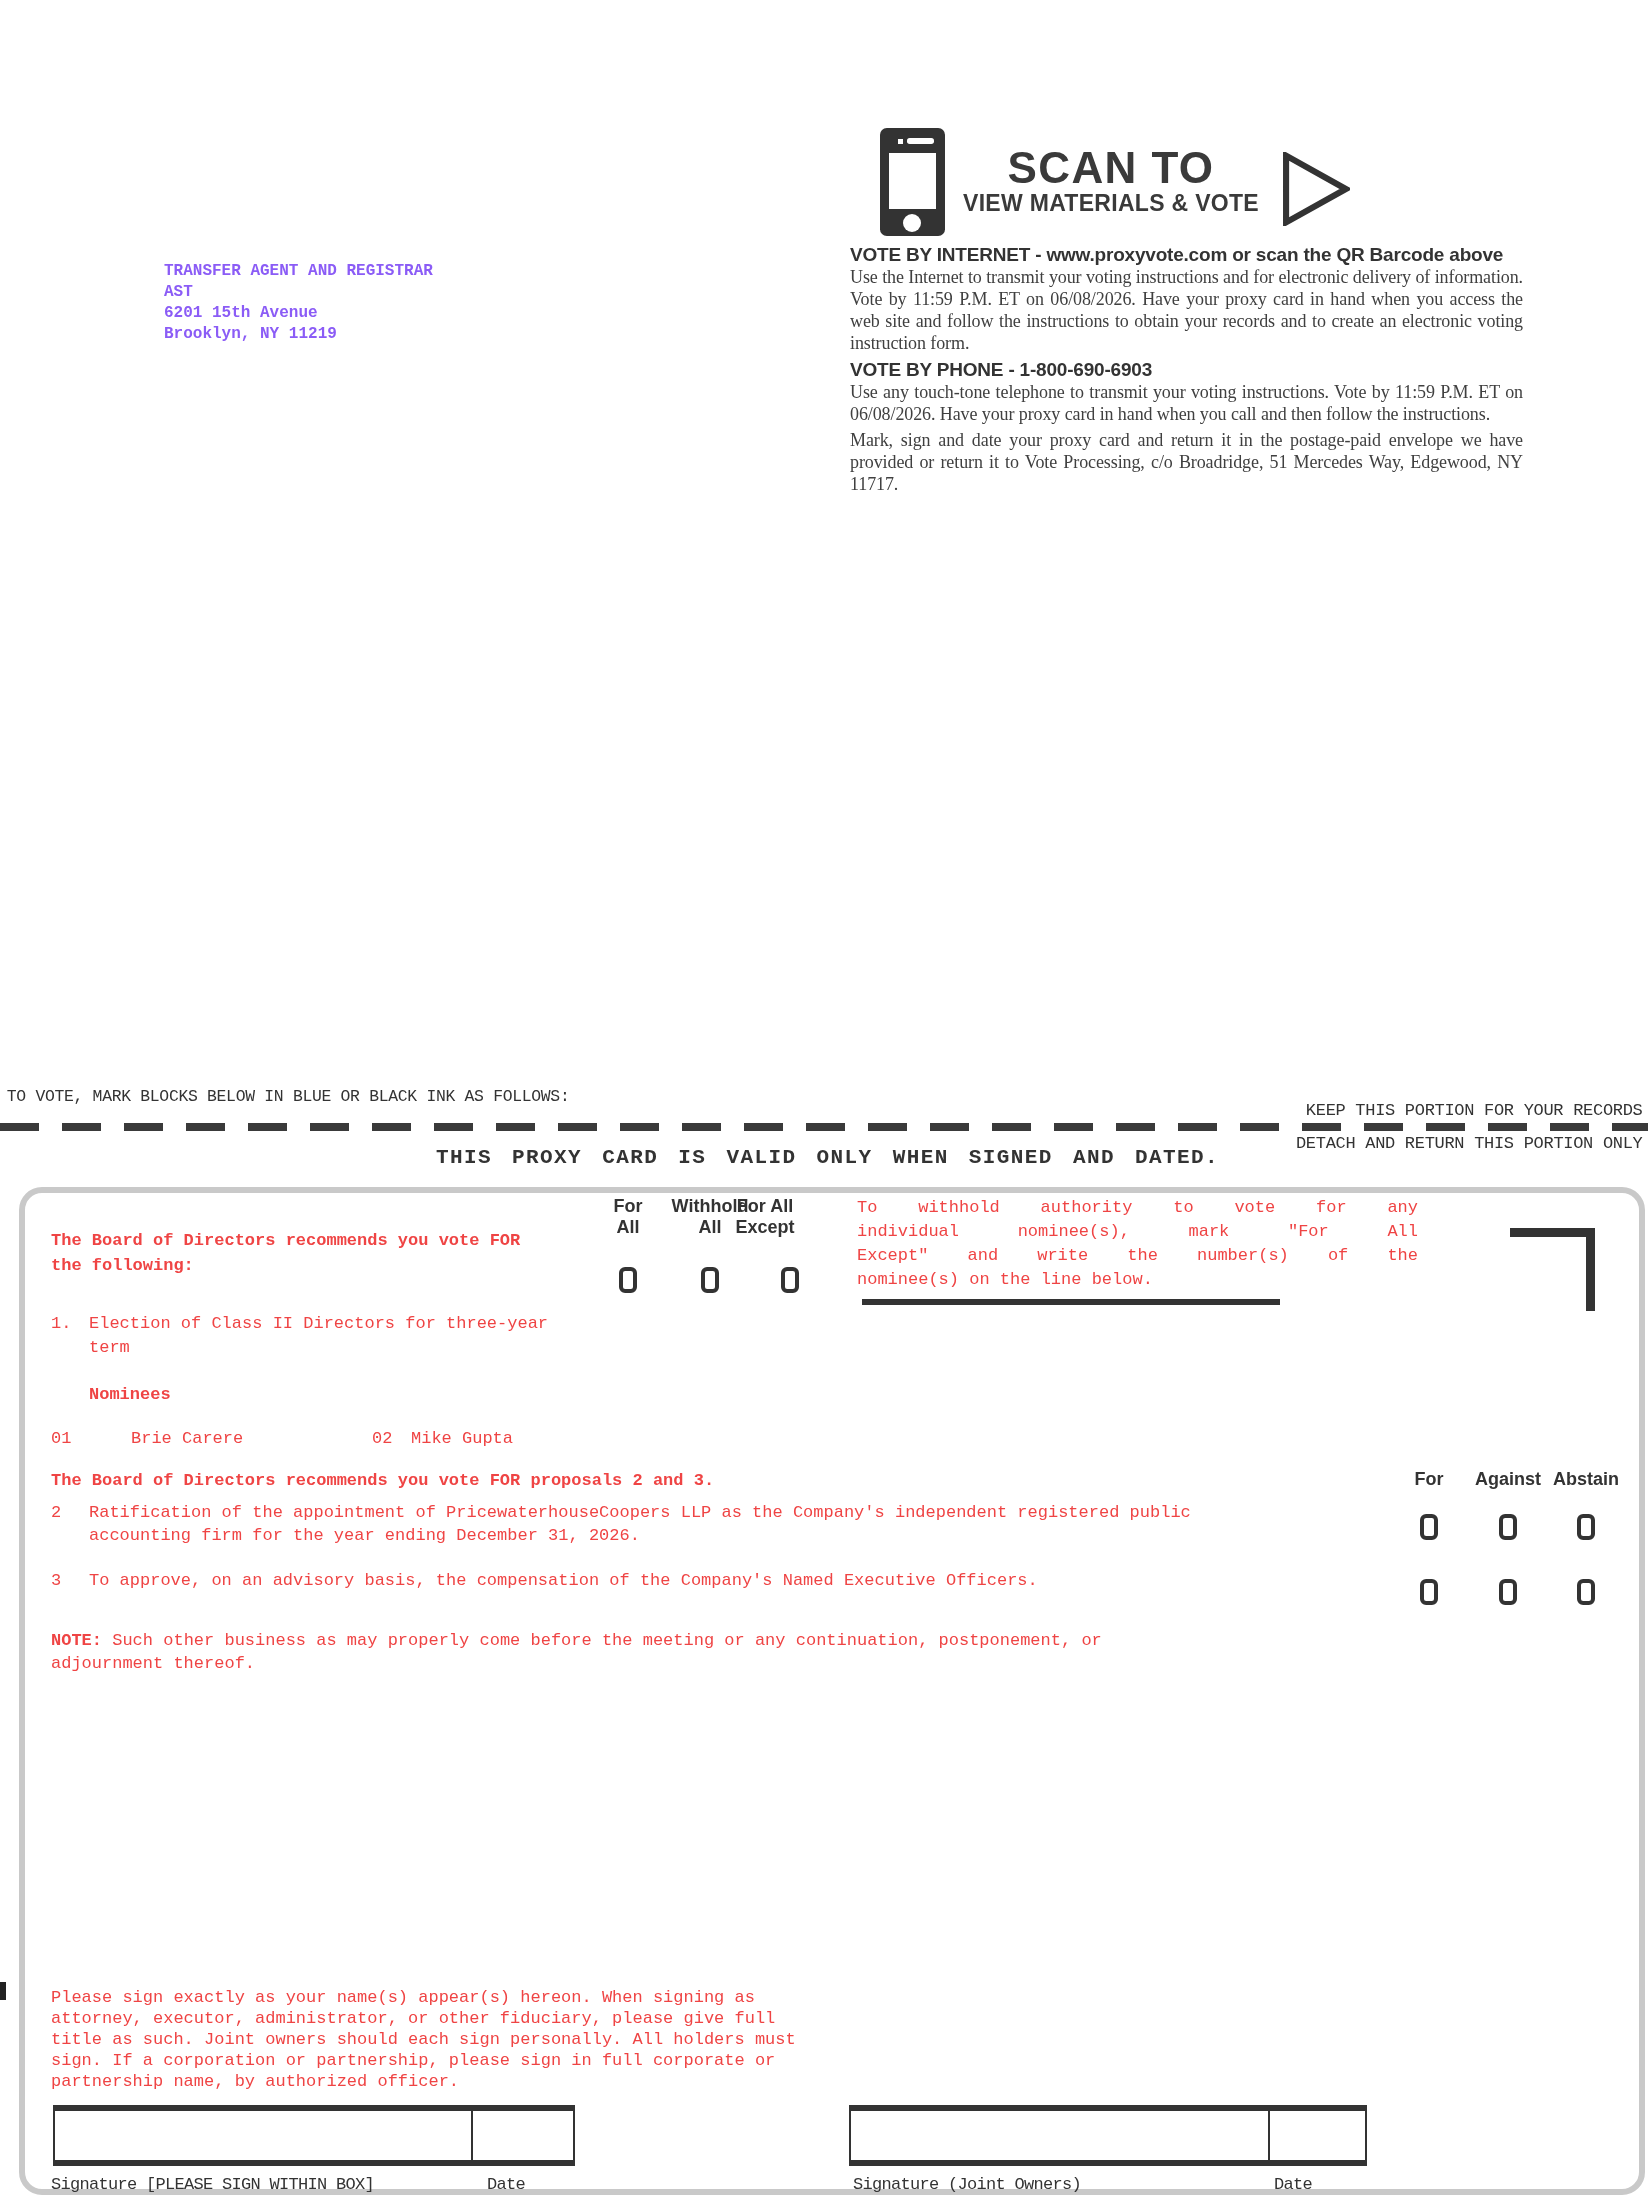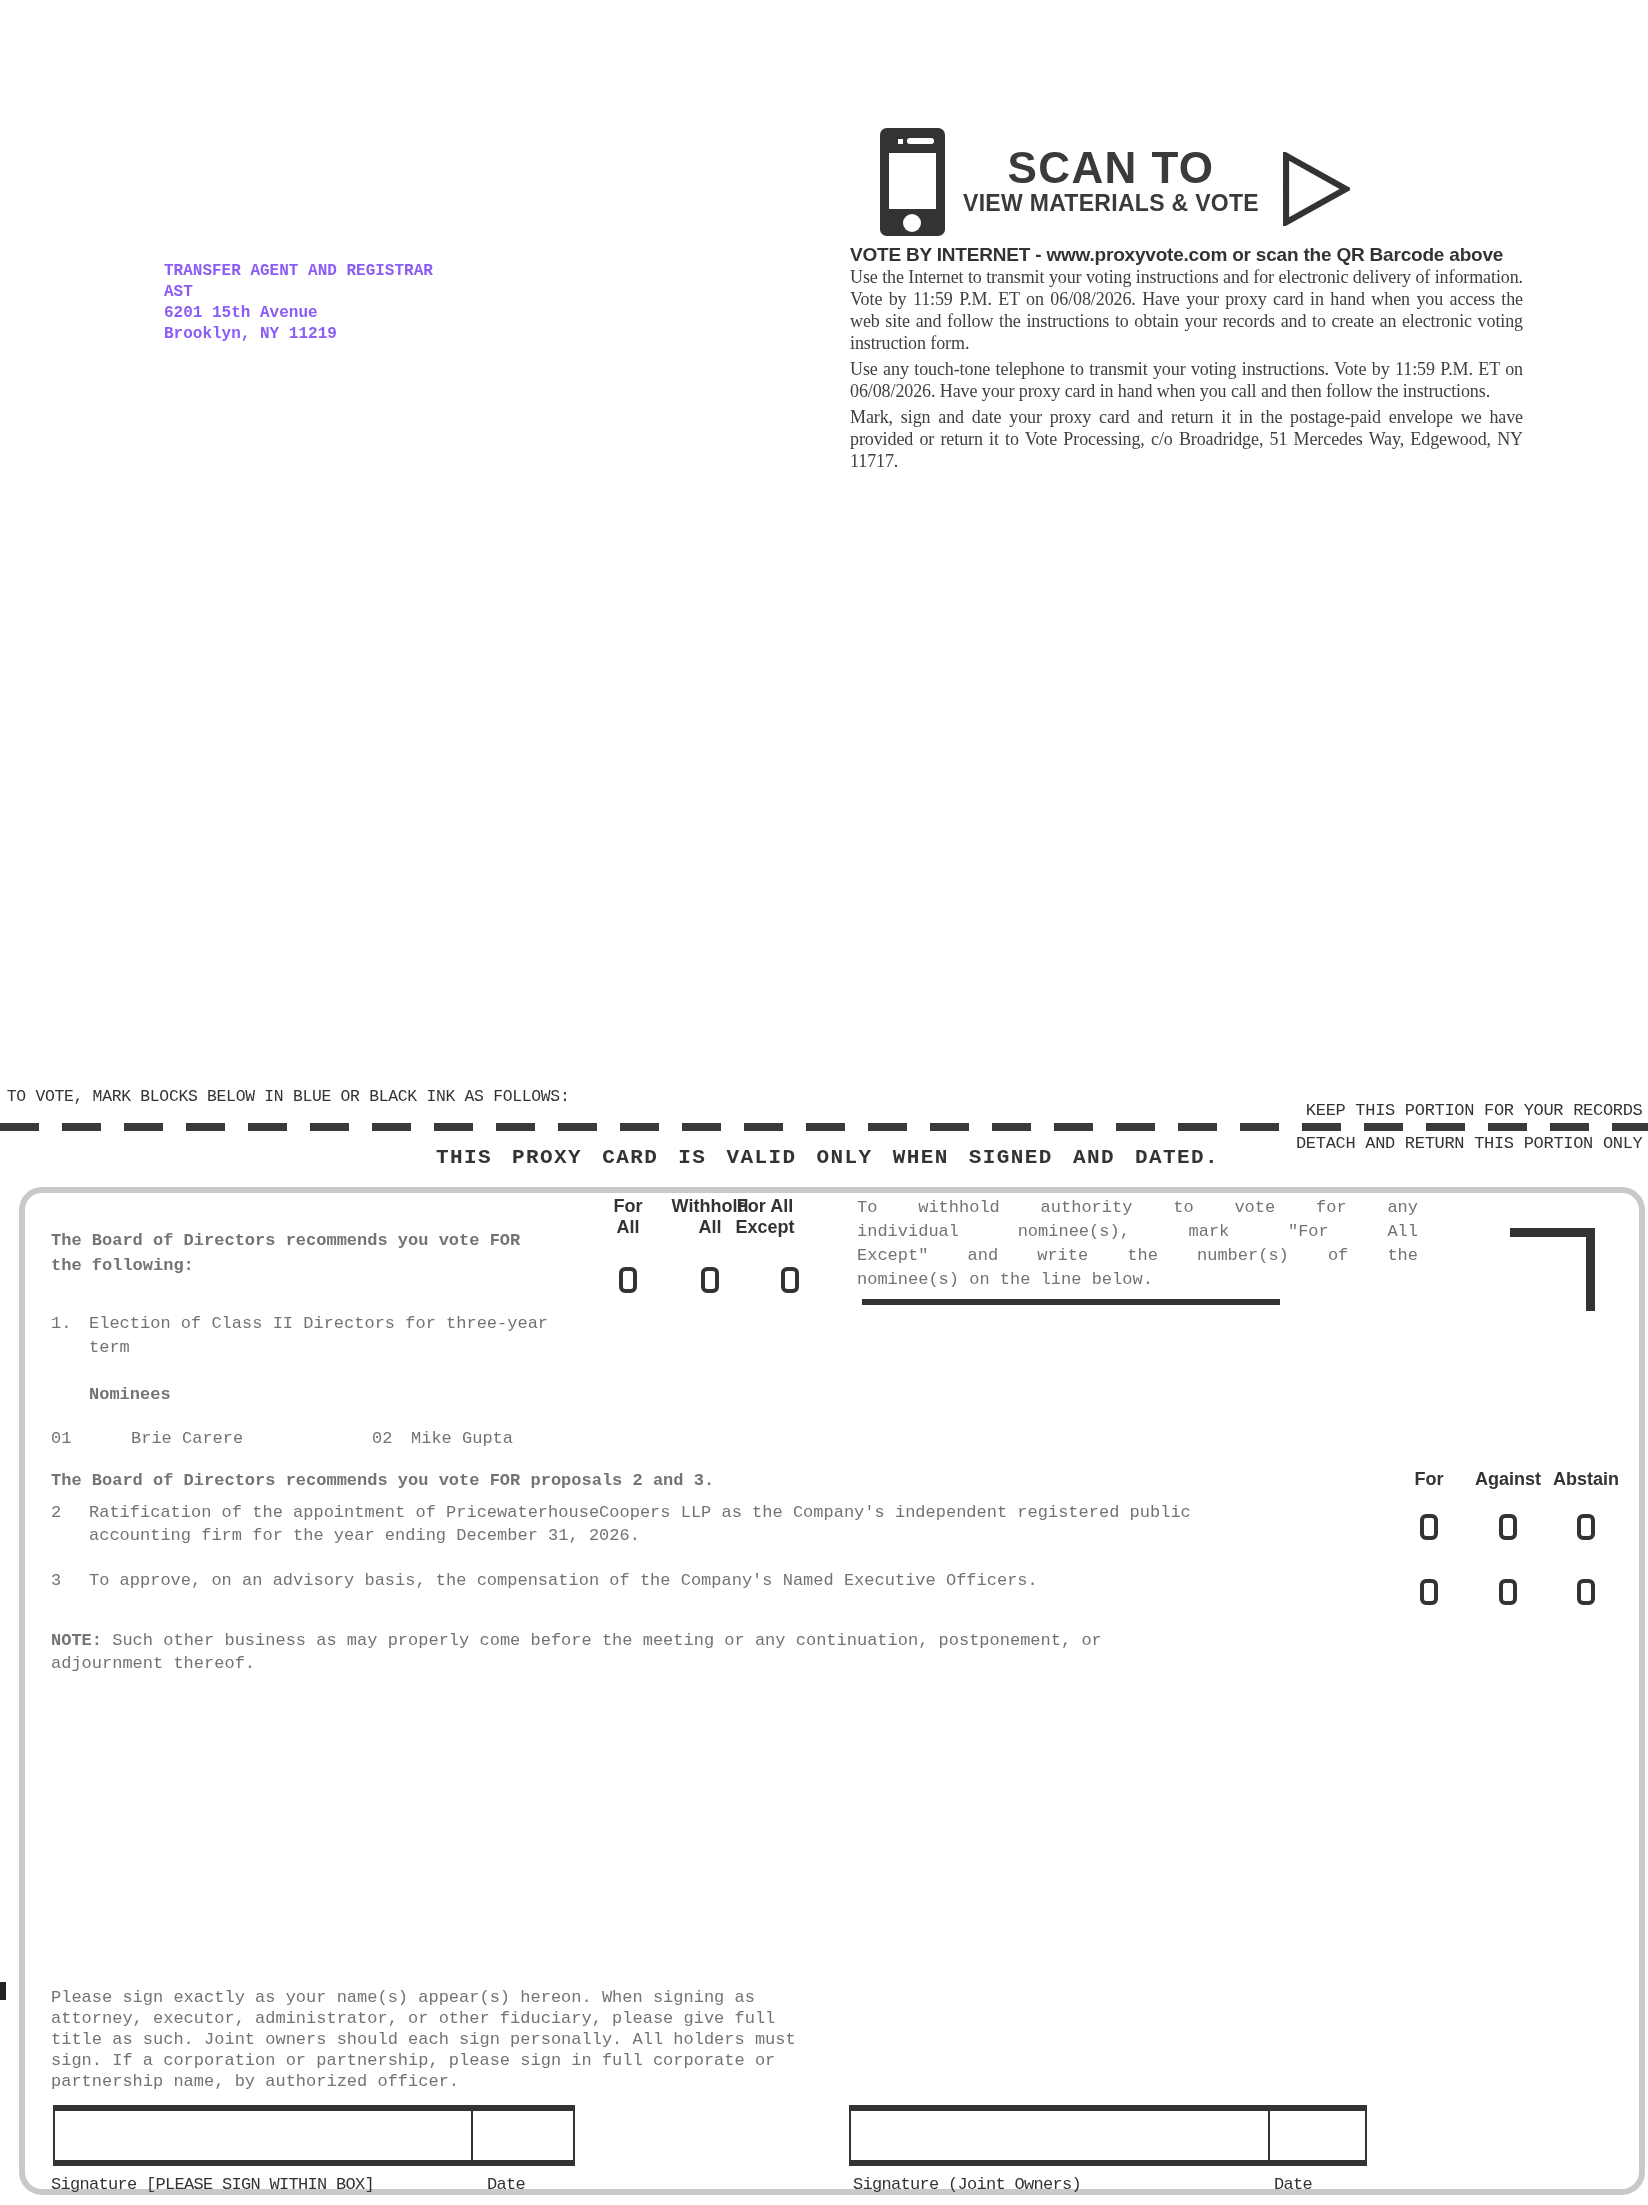--- a/index.html
+++ b/index.html
@@ -34,21 +34,21 @@
   .keep{right:5.5px;top:1101px;font-size:17px;letter-spacing:-0.3px;color:#333;}
   .dashline{left:0;top:1123px;width:1648px;height:8.2px;
     background:repeating-linear-gradient(90deg,#3a3a3a 0 39px,transparent 39px 62px);}
   .detach{right:5.5px;top:1134px;font-size:17px;letter-spacing:-0.3px;color:#333;}
   .validnote{left:436px;top:1146px;font-size:21px;font-weight:bold;letter-spacing:1.4px;word-spacing:6.1px;color:#333;}
 
   
   .card{left:19px;top:1187px;width:1626px;height:1008px;border:6.1px solid #c9c9c9;border-radius:23px;box-sizing:border-box;}
   .lefttick{left:0;top:1982px;width:6.1px;height:18px;background:#222;}
 
-  .cardtext{font-size:17px;line-height:24px;color:#737373;}
+  .cardtext{font-size:17px;line-height:24px;color:#ef4444;}
   .bold{font-weight:bold;}
   .colhead{font-size:18px;font-weight:bold;line-height:20.5px;text-align:center;color:#333;width:102px;}
   .checkbox{width:18px;height:26px;border:4.1px solid #333;border-radius:6.1px;box-sizing:border-box;background:#fff;}
   .cornermark{left:1510px;top:1228px;width:85px;height:83px;border-top:9px solid #333;border-right:9px solid #333;box-sizing:border-box;}
   .writein{left:862px;top:1299px;width:418px;height:6.1px;background:#333;}
   .jline{text-align:justify;text-align-last:justify;}
 
   
   .sigbox{height:61px;border-top:6.1px solid #333;border-bottom:6.1px solid #333;border-left:2px solid #333;border-right:2px solid #333;box-sizing:border-box;background:#fff;}
   .sigdivider{position:absolute;top:0;bottom:0;width:2px;background:#333;}
@@ -76,20 +76,21 @@
   <div class="scan-sub">VIEW MATERIALS &amp; VOTE</div>
 </div>
 
 <svg class="abs" style="left:1282px;top:152px;" width="68" height="74" viewBox="0 0 100 108">
   <polygon points="6,5 94,54 6,103" fill="none" stroke="#333" stroke-width="9"></polygon>
 </svg>
 
 <div class="abs vote-col sans">
   <div class="vm-title">VOTE BY INTERNET - www.proxyvote.com or scan the QR Barcode above</div>
   <div class="vm-body">Use the Internet to transmit your voting instructions and for electronic delivery of information. Vote by 11:59 P.M. ET on 06/08/2026. Have your proxy card in hand when you access the web site and follow the instructions to obtain your records and to create an electronic voting instruction form.</div>
+  <div class="vm-title">VOTE BY PHONE - 1-800-690-6903</div>
   <div class="vm-body">Use any touch-tone telephone to transmit your voting instructions. Vote by 11:59 P.M. ET on 06/08/2026. Have your proxy card in hand when you call and then follow the instructions.</div>
   <div class="vm-body">Mark, sign and date your proxy card and return it in the postage-paid envelope we have provided or return it to Vote Processing, c/o Broadridge, 51 Mercedes Way, Edgewood, NY 11717.</div>
 </div>
 
 <div class="abs to-vote mono">TO VOTE, MARK BLOCKS BELOW IN BLUE OR BLACK INK AS FOLLOWS:</div>
 <div class="abs keep mono">KEEP THIS PORTION FOR YOUR RECORDS</div>
 <div class="abs dashline"></div>
 <div class="abs detach mono">DETACH AND RETURN THIS PORTION ONLY</div>
 <div class="abs validnote mono">THIS PROXY CARD IS VALID ONLY WHEN SIGNED AND DATED.</div>
 

